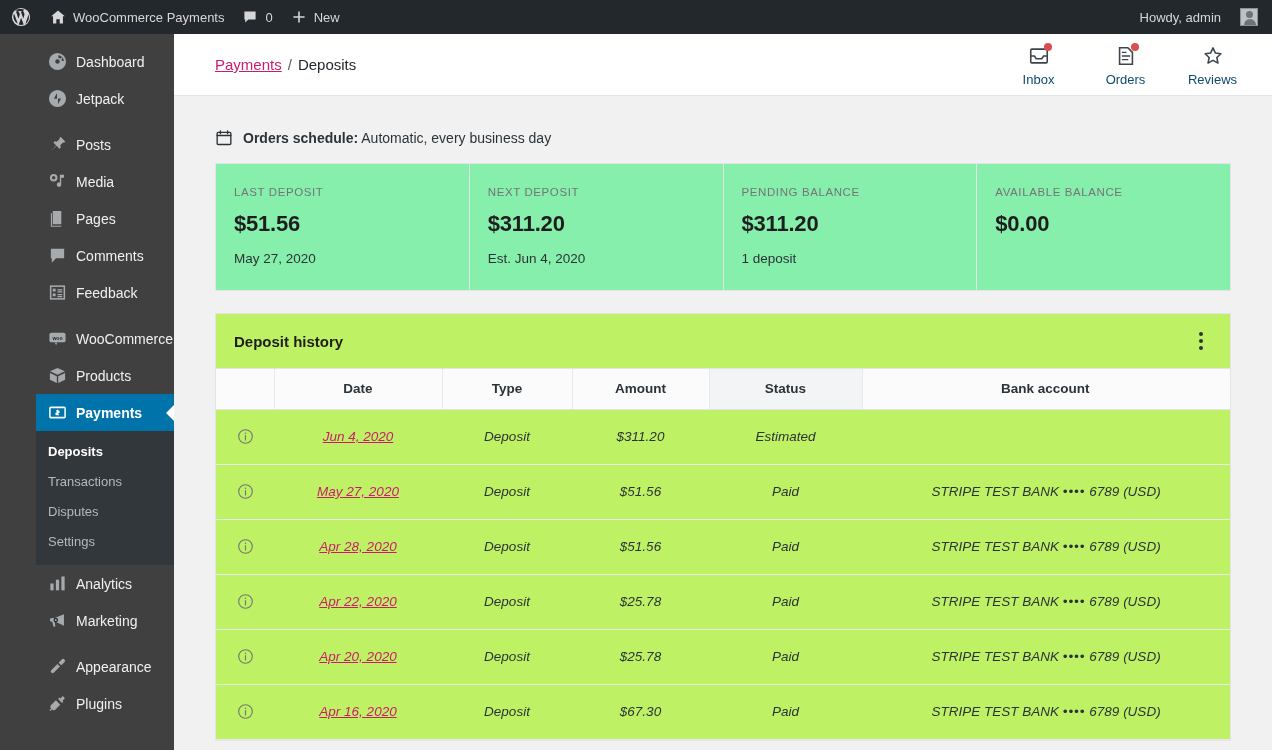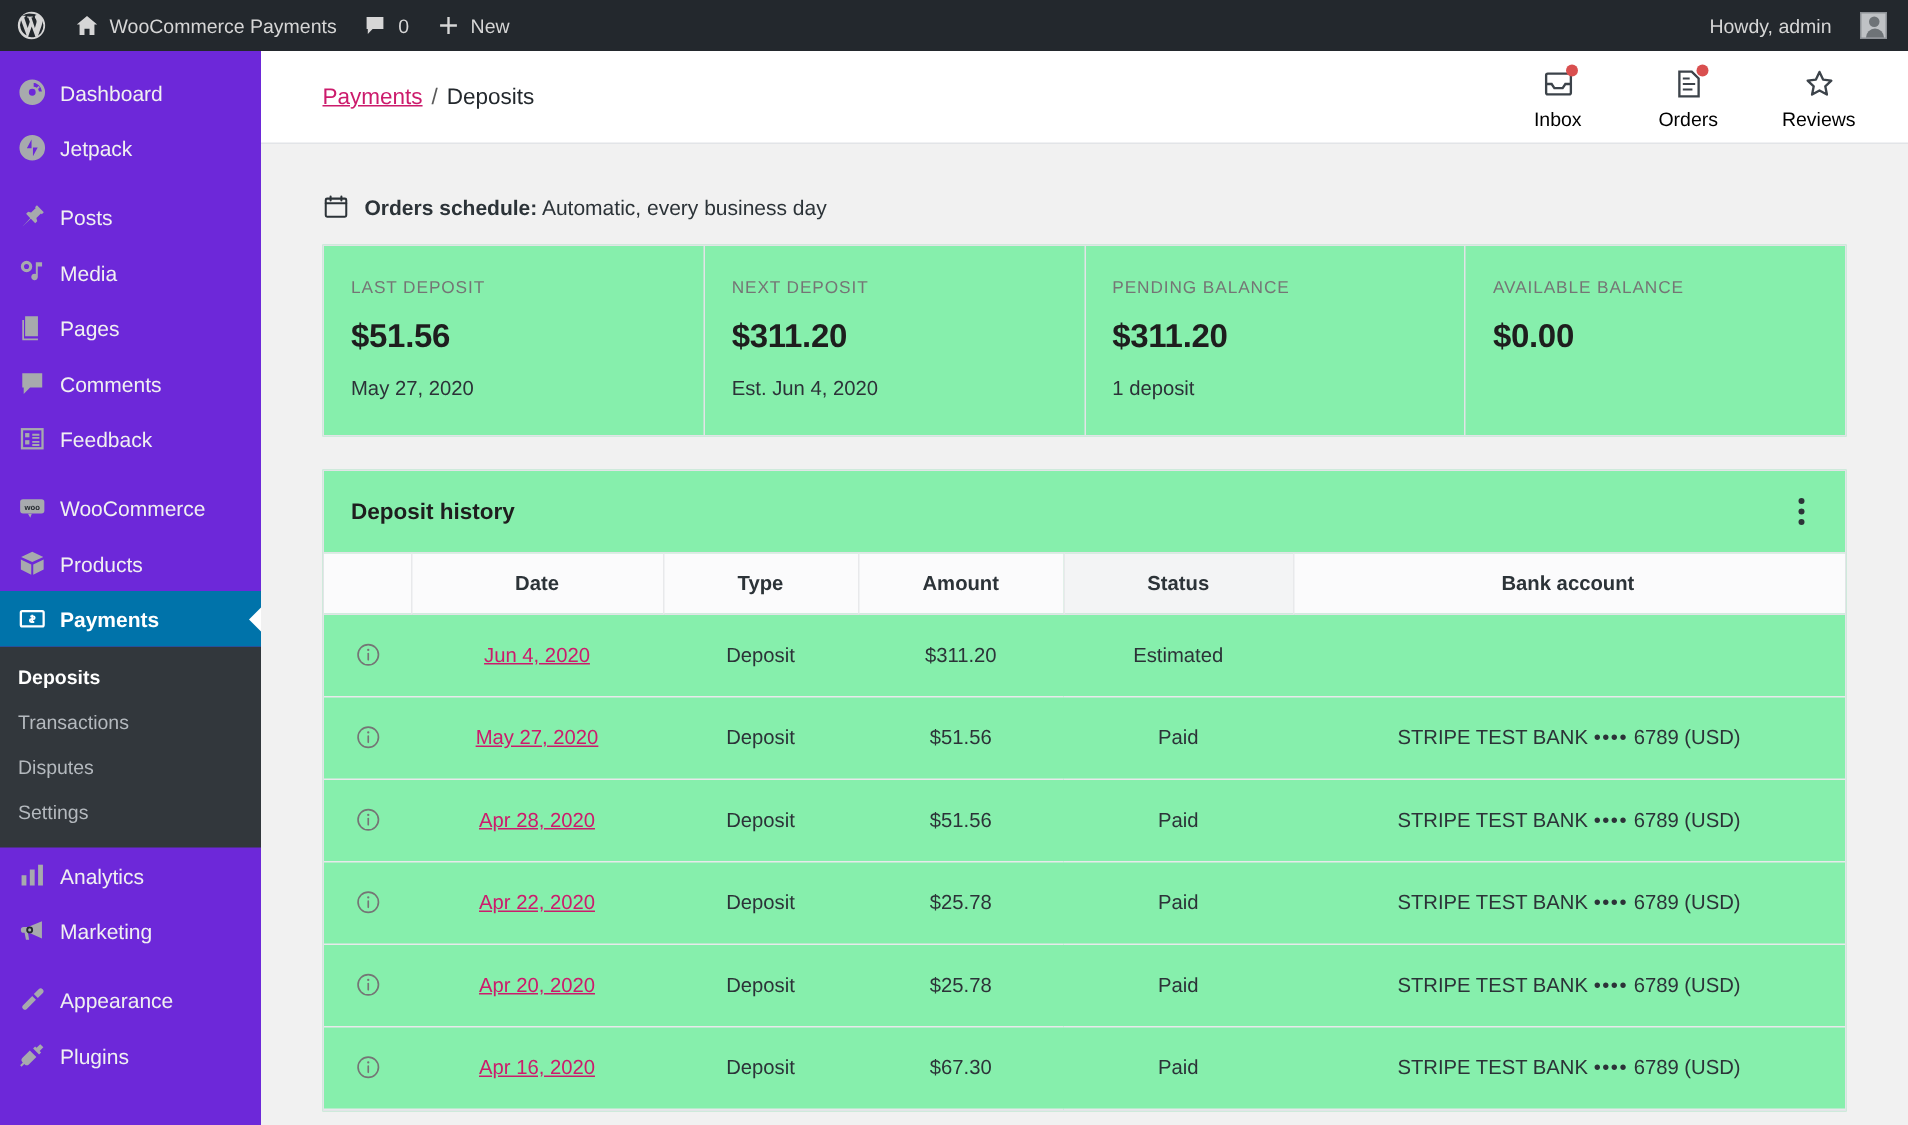--- a/index.html
+++ b/index.html
@@ -47,23 +47,24 @@
     left: 2.5px; bottom: 0; width: 12px; height: 6px;
     border-radius: 6px 6px 0 0; background: #6e7377;
   }
   .ic { flex: none; display: inline-flex; }
   .ic svg { display: block; }
 
   
   #sidebar {
     position: absolute; top: 34px; left: 0;
     width: 174px; height: 716px;
-    background: #6d28d9;
+    background: #404040;
     overflow: hidden;
     z-index: 40;
+    padding-left: 36px;
   }
   .menu-item {
     display: flex; align-items: center;
     height: 37px; padding-left: 11px;
     color: #f0f0f1; font-size: 14px;
     position: relative;
   }
   .menu-item .mi-icon {
     width: 20px; height: 20px;
     margin-right: 9px;
@@ -110,21 +111,21 @@
     padding: 0 16px 0 41px;
   }
   .breadcrumb { font-size: 15px; color: #23282d; display: flex; align-items: baseline; gap: 6px; }
   .breadcrumb a { color: #cc1b6c; text-decoration: underline; }
   .crumb-sep { color: #5a5a5a; }
   .topbar-spacer { flex: 1 1 auto; }
   .topbar-actions { display: flex; align-items: flex-end; gap: 0; }
   .tb-btn {
     width: 87px;
     display: flex; flex-direction: column; align-items: center; gap: 4px;
-    font-size: 13px; color: #000000;
+    font-size: 13px; color: #0c4a6e;
     padding-top: 2px;
   }
   .tb-icon-wrap { position: relative; width: 24px; height: 24px; display: flex; align-items: center; justify-content: center; color: #3c434a; }
   .tb-dot {
     position: absolute; right: -1px; top: -1px;
     width: 8px; height: 8px; border-radius: 50%;
     background: #d94f4f;
   }
 
   #scroll {
@@ -155,21 +156,21 @@
   .card-label {
     font-size: 11.5px; letter-spacing: .6px;
     color: #757575; text-transform: uppercase;
     margin-bottom: 13px;
   }
   .card-value { font-size: 22px; font-weight: 700; color: #1e1e1e; letter-spacing: -.2px; }
   .card-sub { margin-top: 14px; font-size: 13.5px; color: #2c3338; }
 
   .panel {
     margin-top: 22px;
-    background: #86efac;
+    background: #bef264;
     border: 1px solid #e2e4e7;
   }
   .panel-head {
     height: 55px;
     display: flex; align-items: center;
     padding: 0 14px 0 18px;
     border-bottom: 1px solid #e2e4e7;
   }
   .panel-title { font-size: 15px; font-weight: 700; color: #1e1e1e; }
   .panel-head-spacer { flex: 1 1 auto; }
@@ -189,20 +190,21 @@
     text-align: center;
   }
   table.dh thead th.sorted { background: #f3f4f5; }
   table.dh thead th:last-child { border-right: none; text-align: center; padding-right: 16px; }
   table.dh tbody td {
     border-bottom: 1px solid #e8e9eb;
     height: 55px;
     font-size: 13.5px; color: #2c3338;
     text-align: center;
     padding: 0 10px;
+    font-style: italic;
   }
   td.c-info { width: 58px; padding: 0; text-align: center; }
   td.c-date { text-align: left; padding-left: 0; }
   td.c-bank { text-align: right; padding-right: 16px; }
   .info-icon { display: inline-flex; color: #757575; vertical-align: middle; }
   .date-link { color: #cc1b6c; text-decoration: underline; font-size: 13.5px; }
   .dots { letter-spacing: 1px; }
 
   .col-info { width: 58px; }
   .col-date { width: 168px; }

